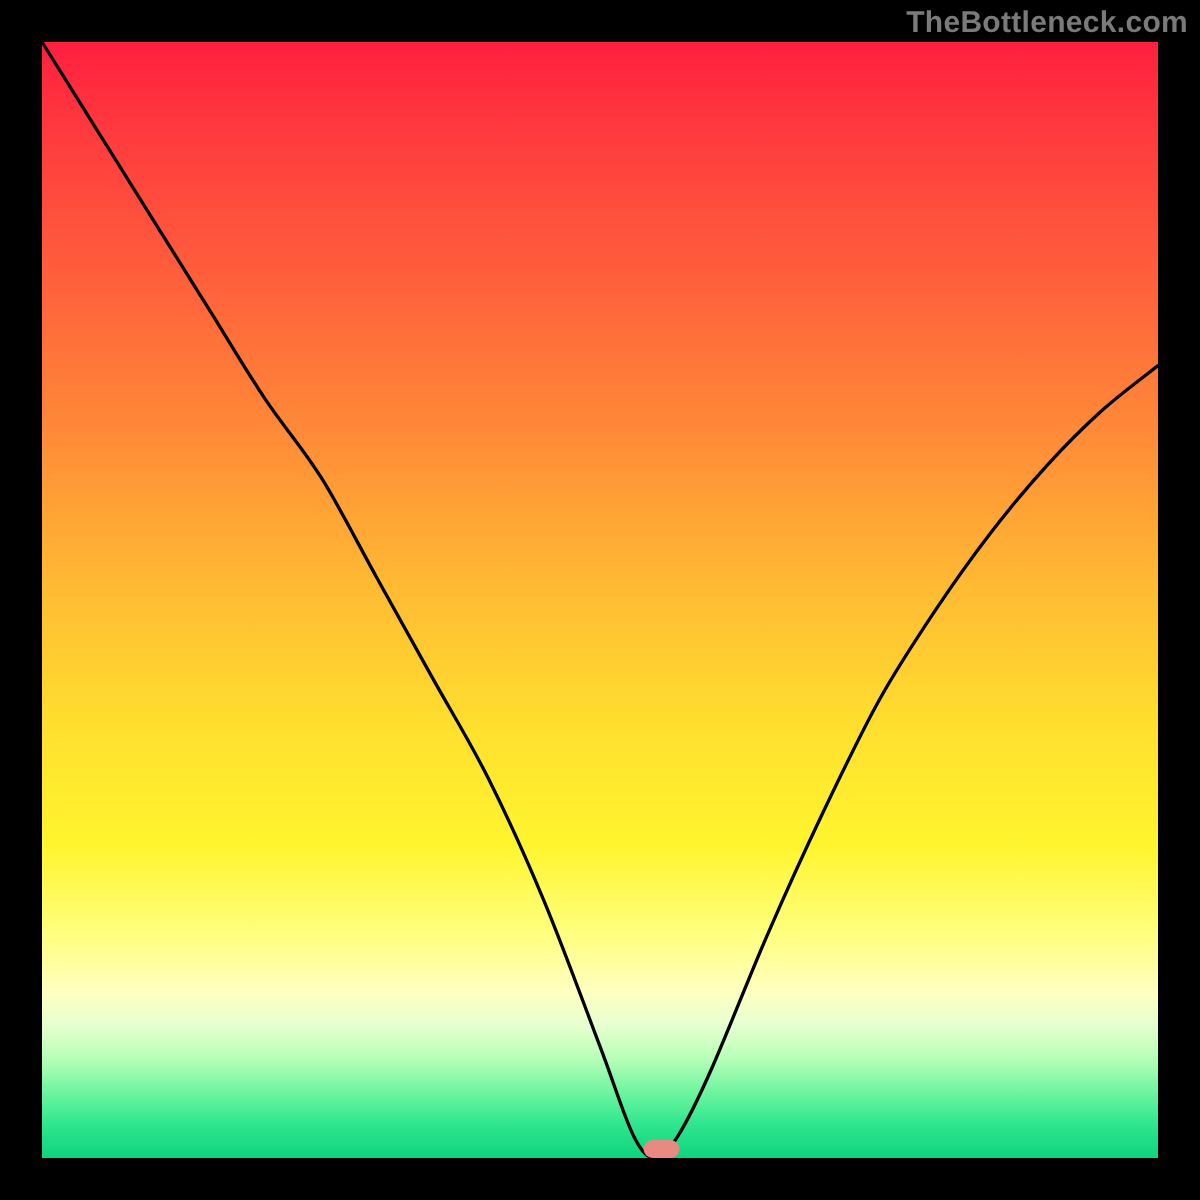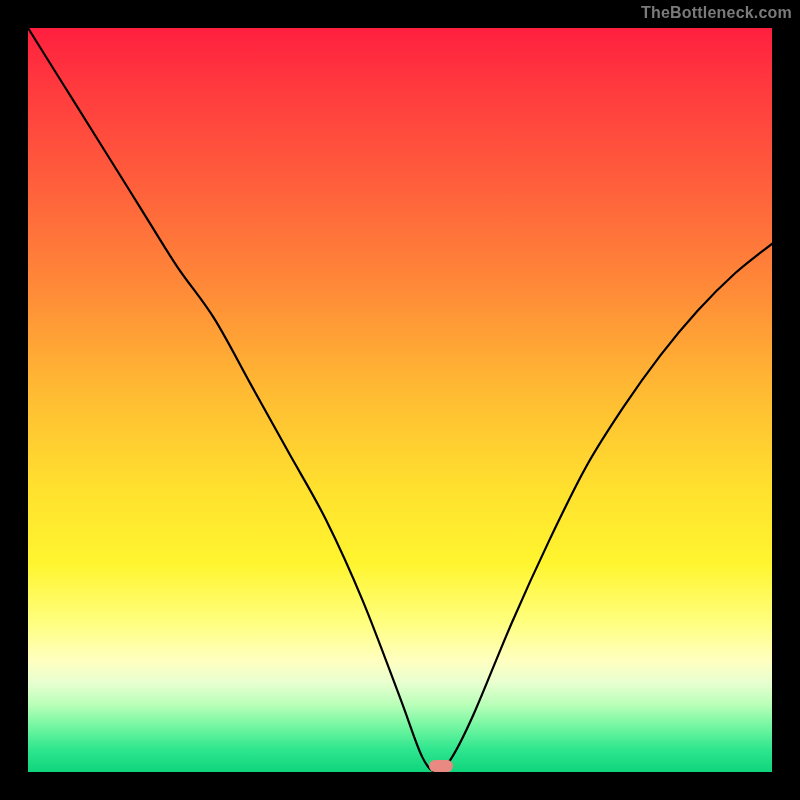--- a/index.html
+++ b/index.html
@@ -52,21 +52,21 @@
     position: absolute;
     inset: 0;
     width: 100%;
     height: 100%;
   }
   .watermark {
     position: absolute;
     top: 4px;
     right: 8px;
     color: #7a7a7a;
-    font-size: 16px;
+    font-size: 20px;
     font-weight: 600;
     letter-spacing: 0.2px;
     user-select: none;
   }
   .vertex-marker {
     position: absolute;
     width: 24px;
     height: 12px;
     border-radius: 6px;
     background: #e88a82;

